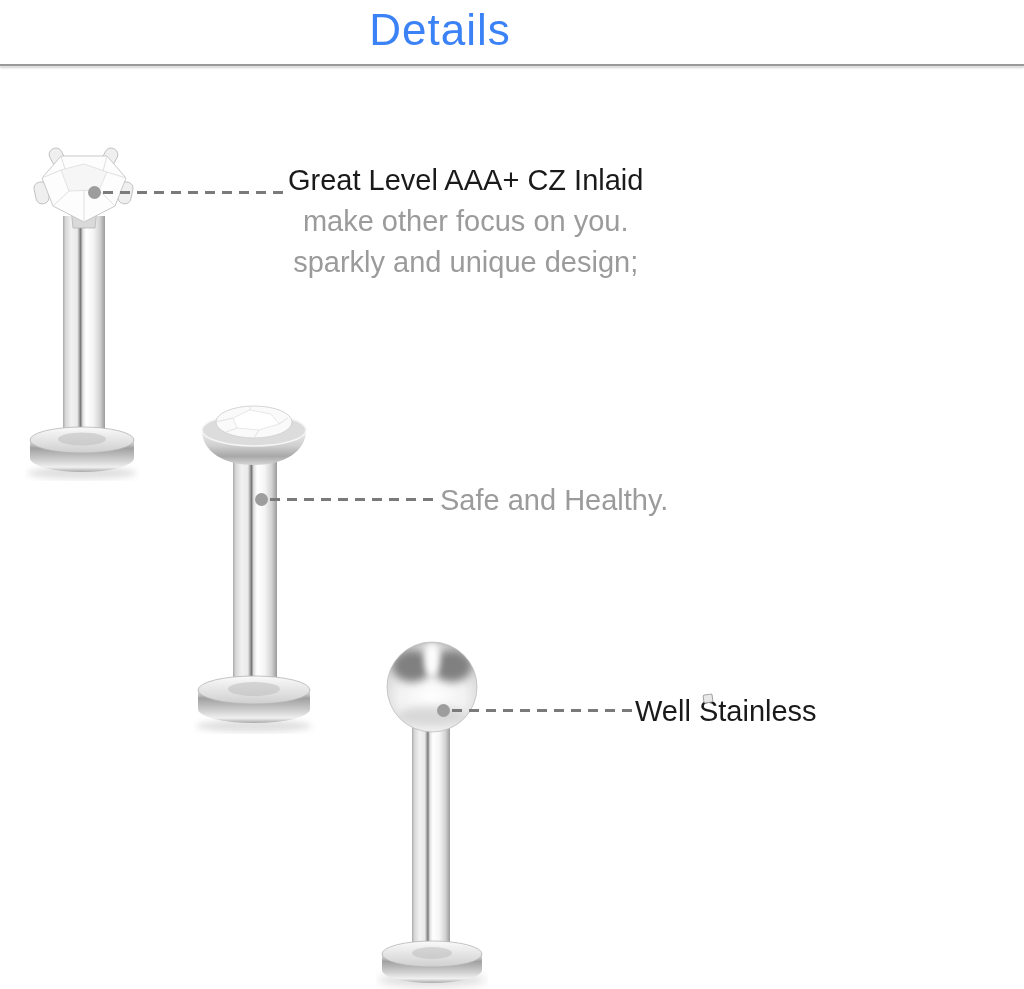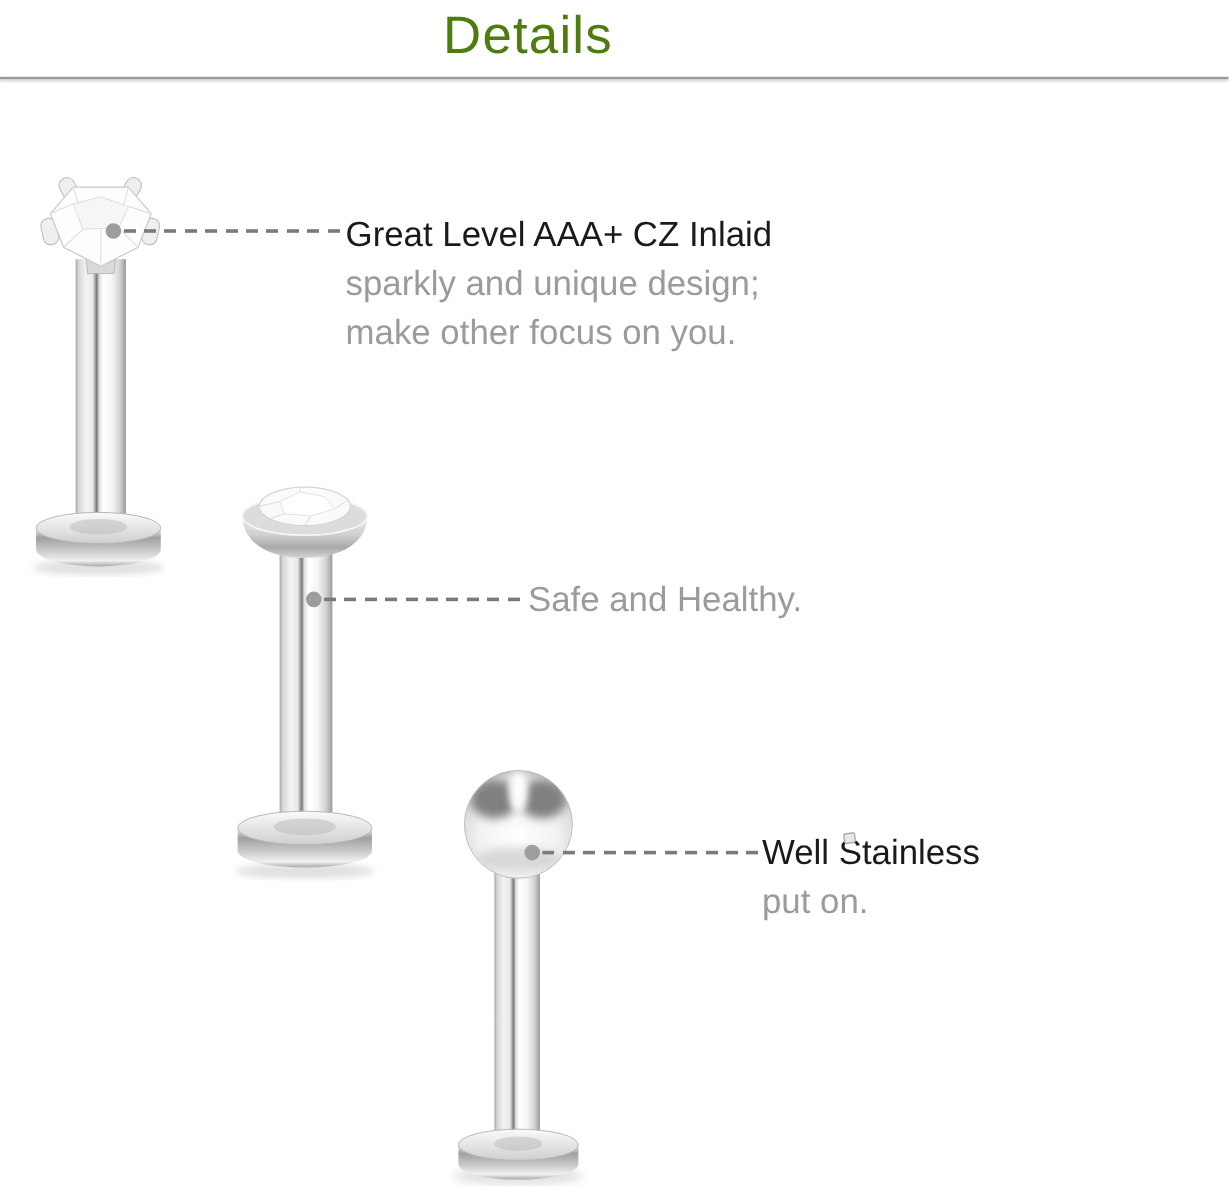--- a/index.html
+++ b/index.html
@@ -2,21 +2,21 @@
 <html><head>
 <meta charset="utf-8">
 <style>
   html,body{margin:0;padding:0;background:#ffffff;}
   .canvas{
     position:relative;width:1024px;height:989px;background:#ffffff;overflow:hidden;
     font-family:"Liberation Sans","DejaVu Sans",sans-serif;
   }
   .title{
     position:absolute;top:6px;left:0;width:880px;text-align:center;
-    font-size:44px;line-height:48px;color:#4d7c0f;letter-spacing:1px;
+    font-size:44px;line-height:48px;color:#3b82f6;letter-spacing:1px;
   }
   .rule{
     position:absolute;top:64px;left:0;width:1024px;height:2px;background:#9a9a9a;
     box-shadow:0 2px 2px rgba(0,0,0,0.18);
   }
   .stud{position:absolute;}
   .dot{position:absolute;width:13px;height:13px;border-radius:50%;background:#9d9d9d;z-index:5;}
   .leader{
     position:absolute;height:3px;z-index:4;
     background:repeating-linear-gradient(to right,#7a7a7a 0 10px,transparent 10px 17px);
@@ -192,30 +192,29 @@
 
   <div class="dot" style="left:88px;top:186px;"></div>
   <div class="leader" style="left:103px;top:191px;width:185px;"></div>
 
   <div class="dot" style="left:255px;top:493px;"></div>
   <div class="leader" style="left:270px;top:498px;width:167px;"></div>
 
   <div class="dot" style="left:437px;top:704px;"></div>
   <div class="leader" style="left:452px;top:709px;width:181px;"></div>
 
-  <div class="note" style="left:288px;top:176px;">
+  <div class="note" style="left:288px;top:160px;text-align:center;">
     <div class="head">Great Level AAA+ CZ Inlaid</div>
+    <div class="sub">make other focus on you.</div>
     <div class="sub">sparkly and unique design;</div>
-    <div class="sub">make other focus on you.</div>
   </div>
 
   <div class="note" style="left:440px;top:480px;">
     <div class="sub">Safe and Healthy.</div>
   </div>
 
   <div class="note" style="left:635px;top:691px;">
     <div class="head">Well Stainless</div>
-    <div class="sub">put on.</div>
   </div>
 
   <div class="stray"></div>
 
 </div>
 
 </body></html>

